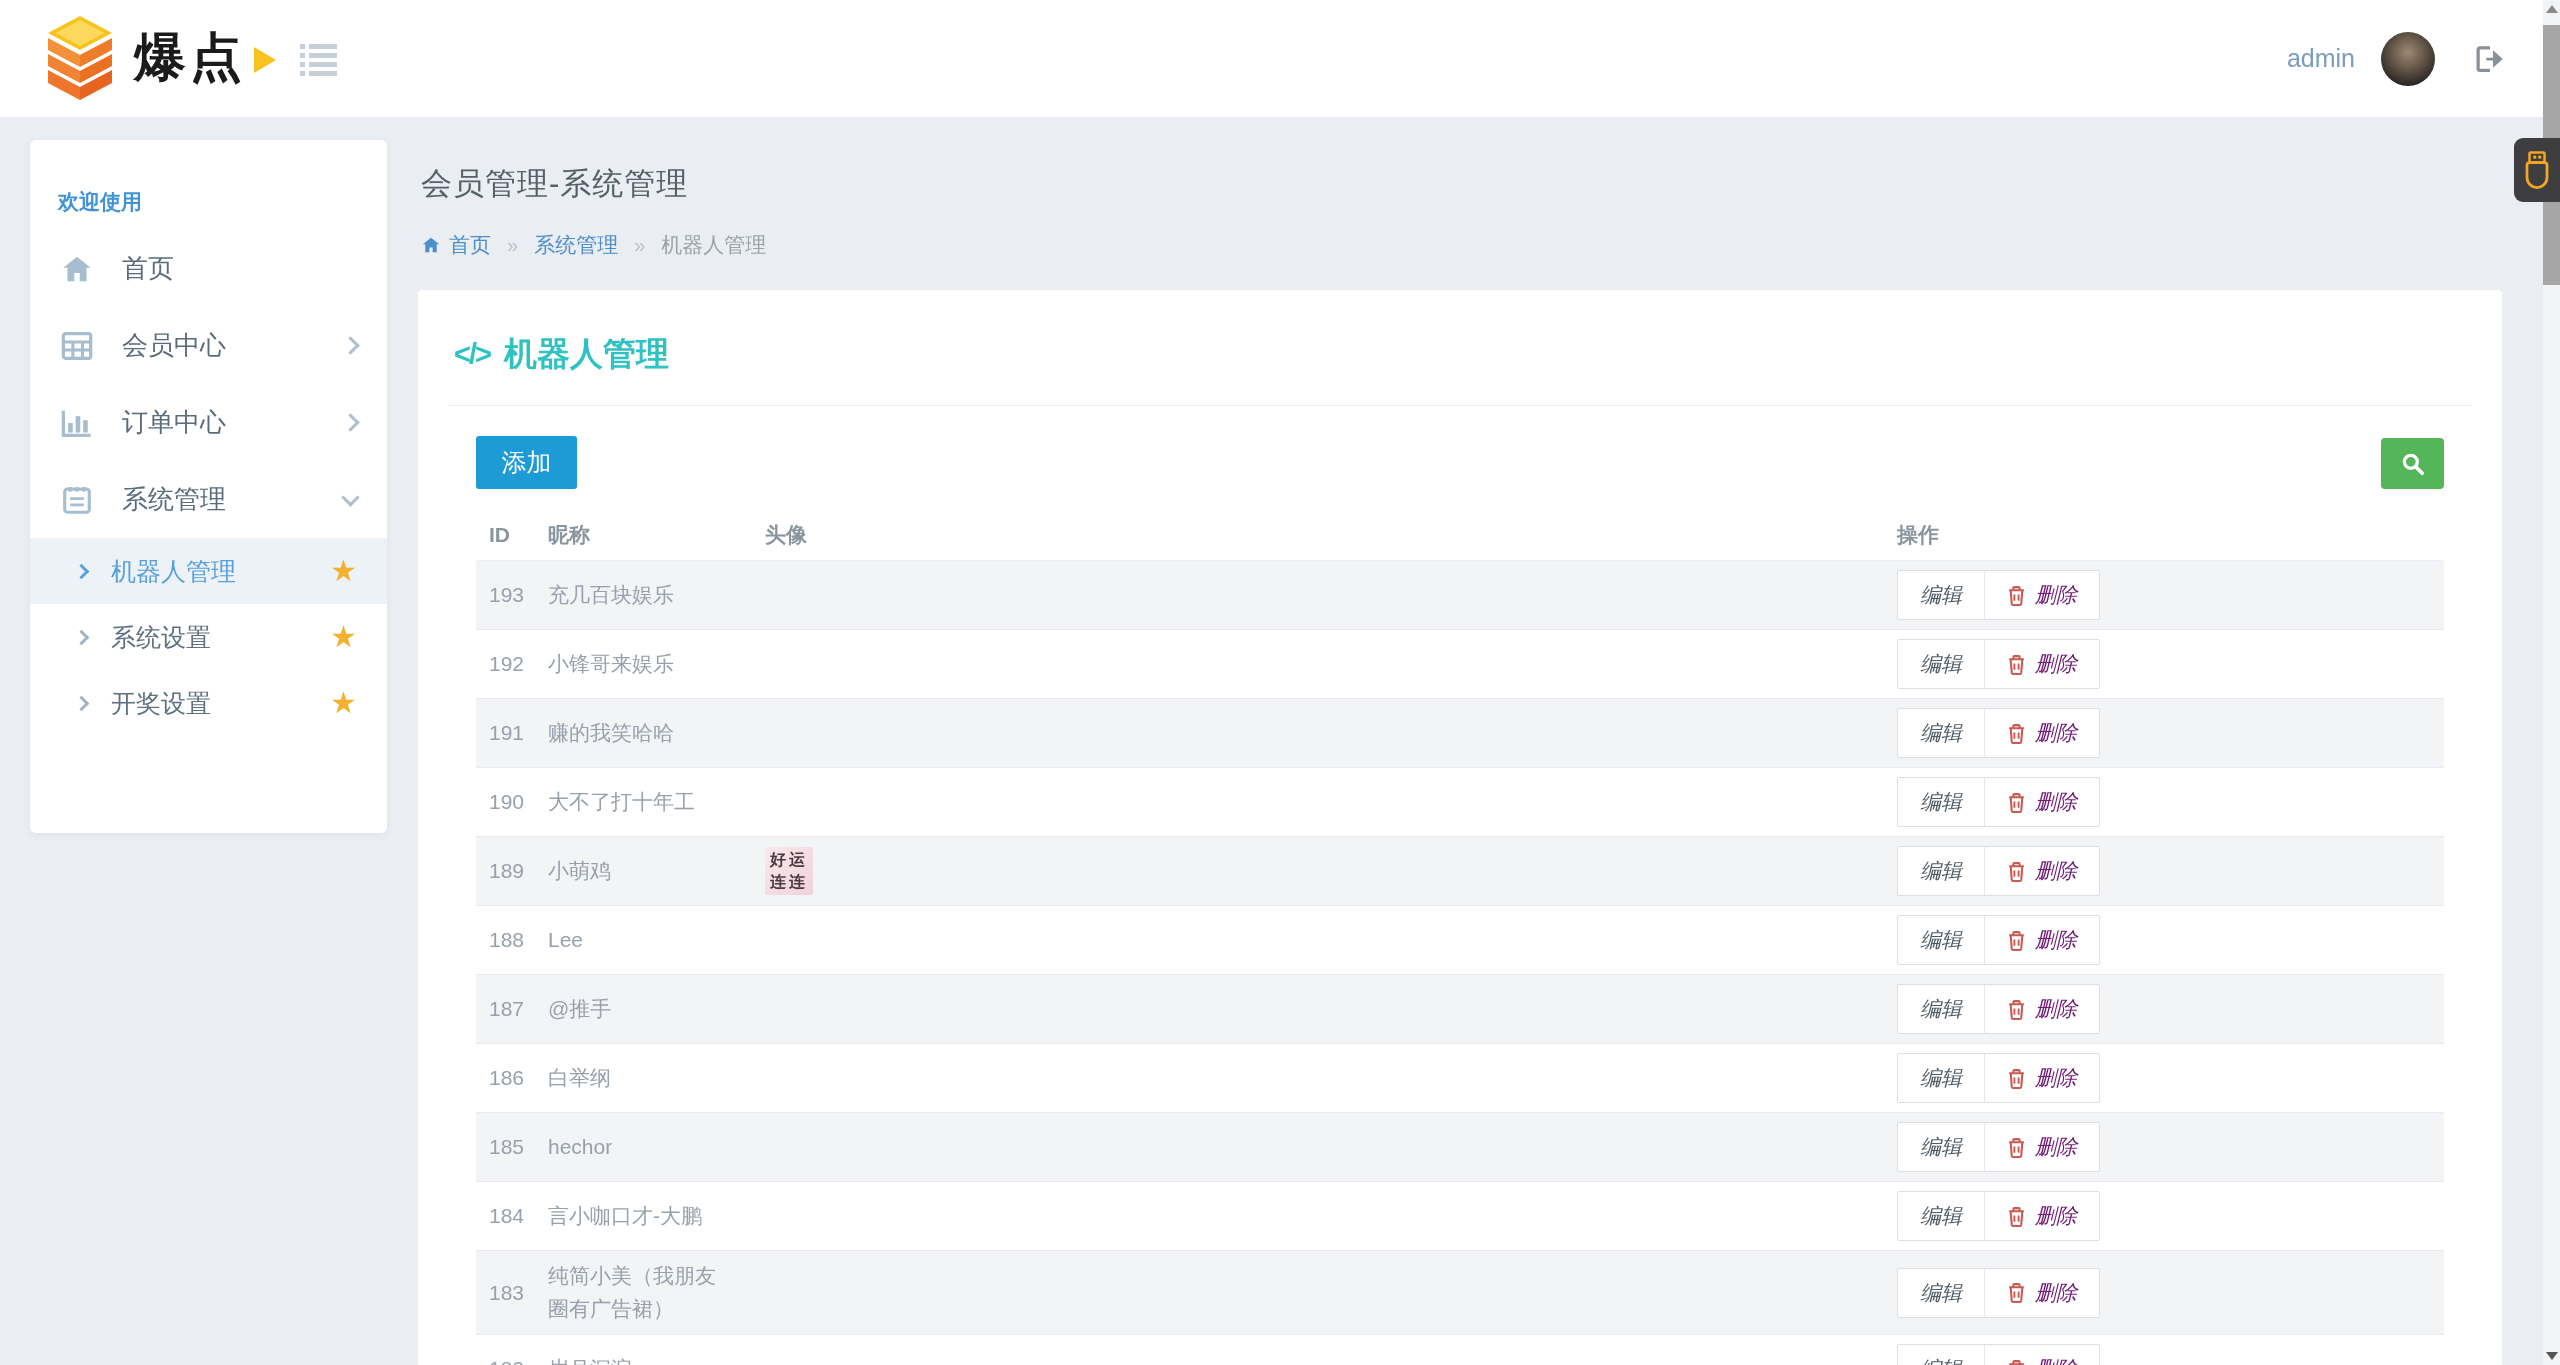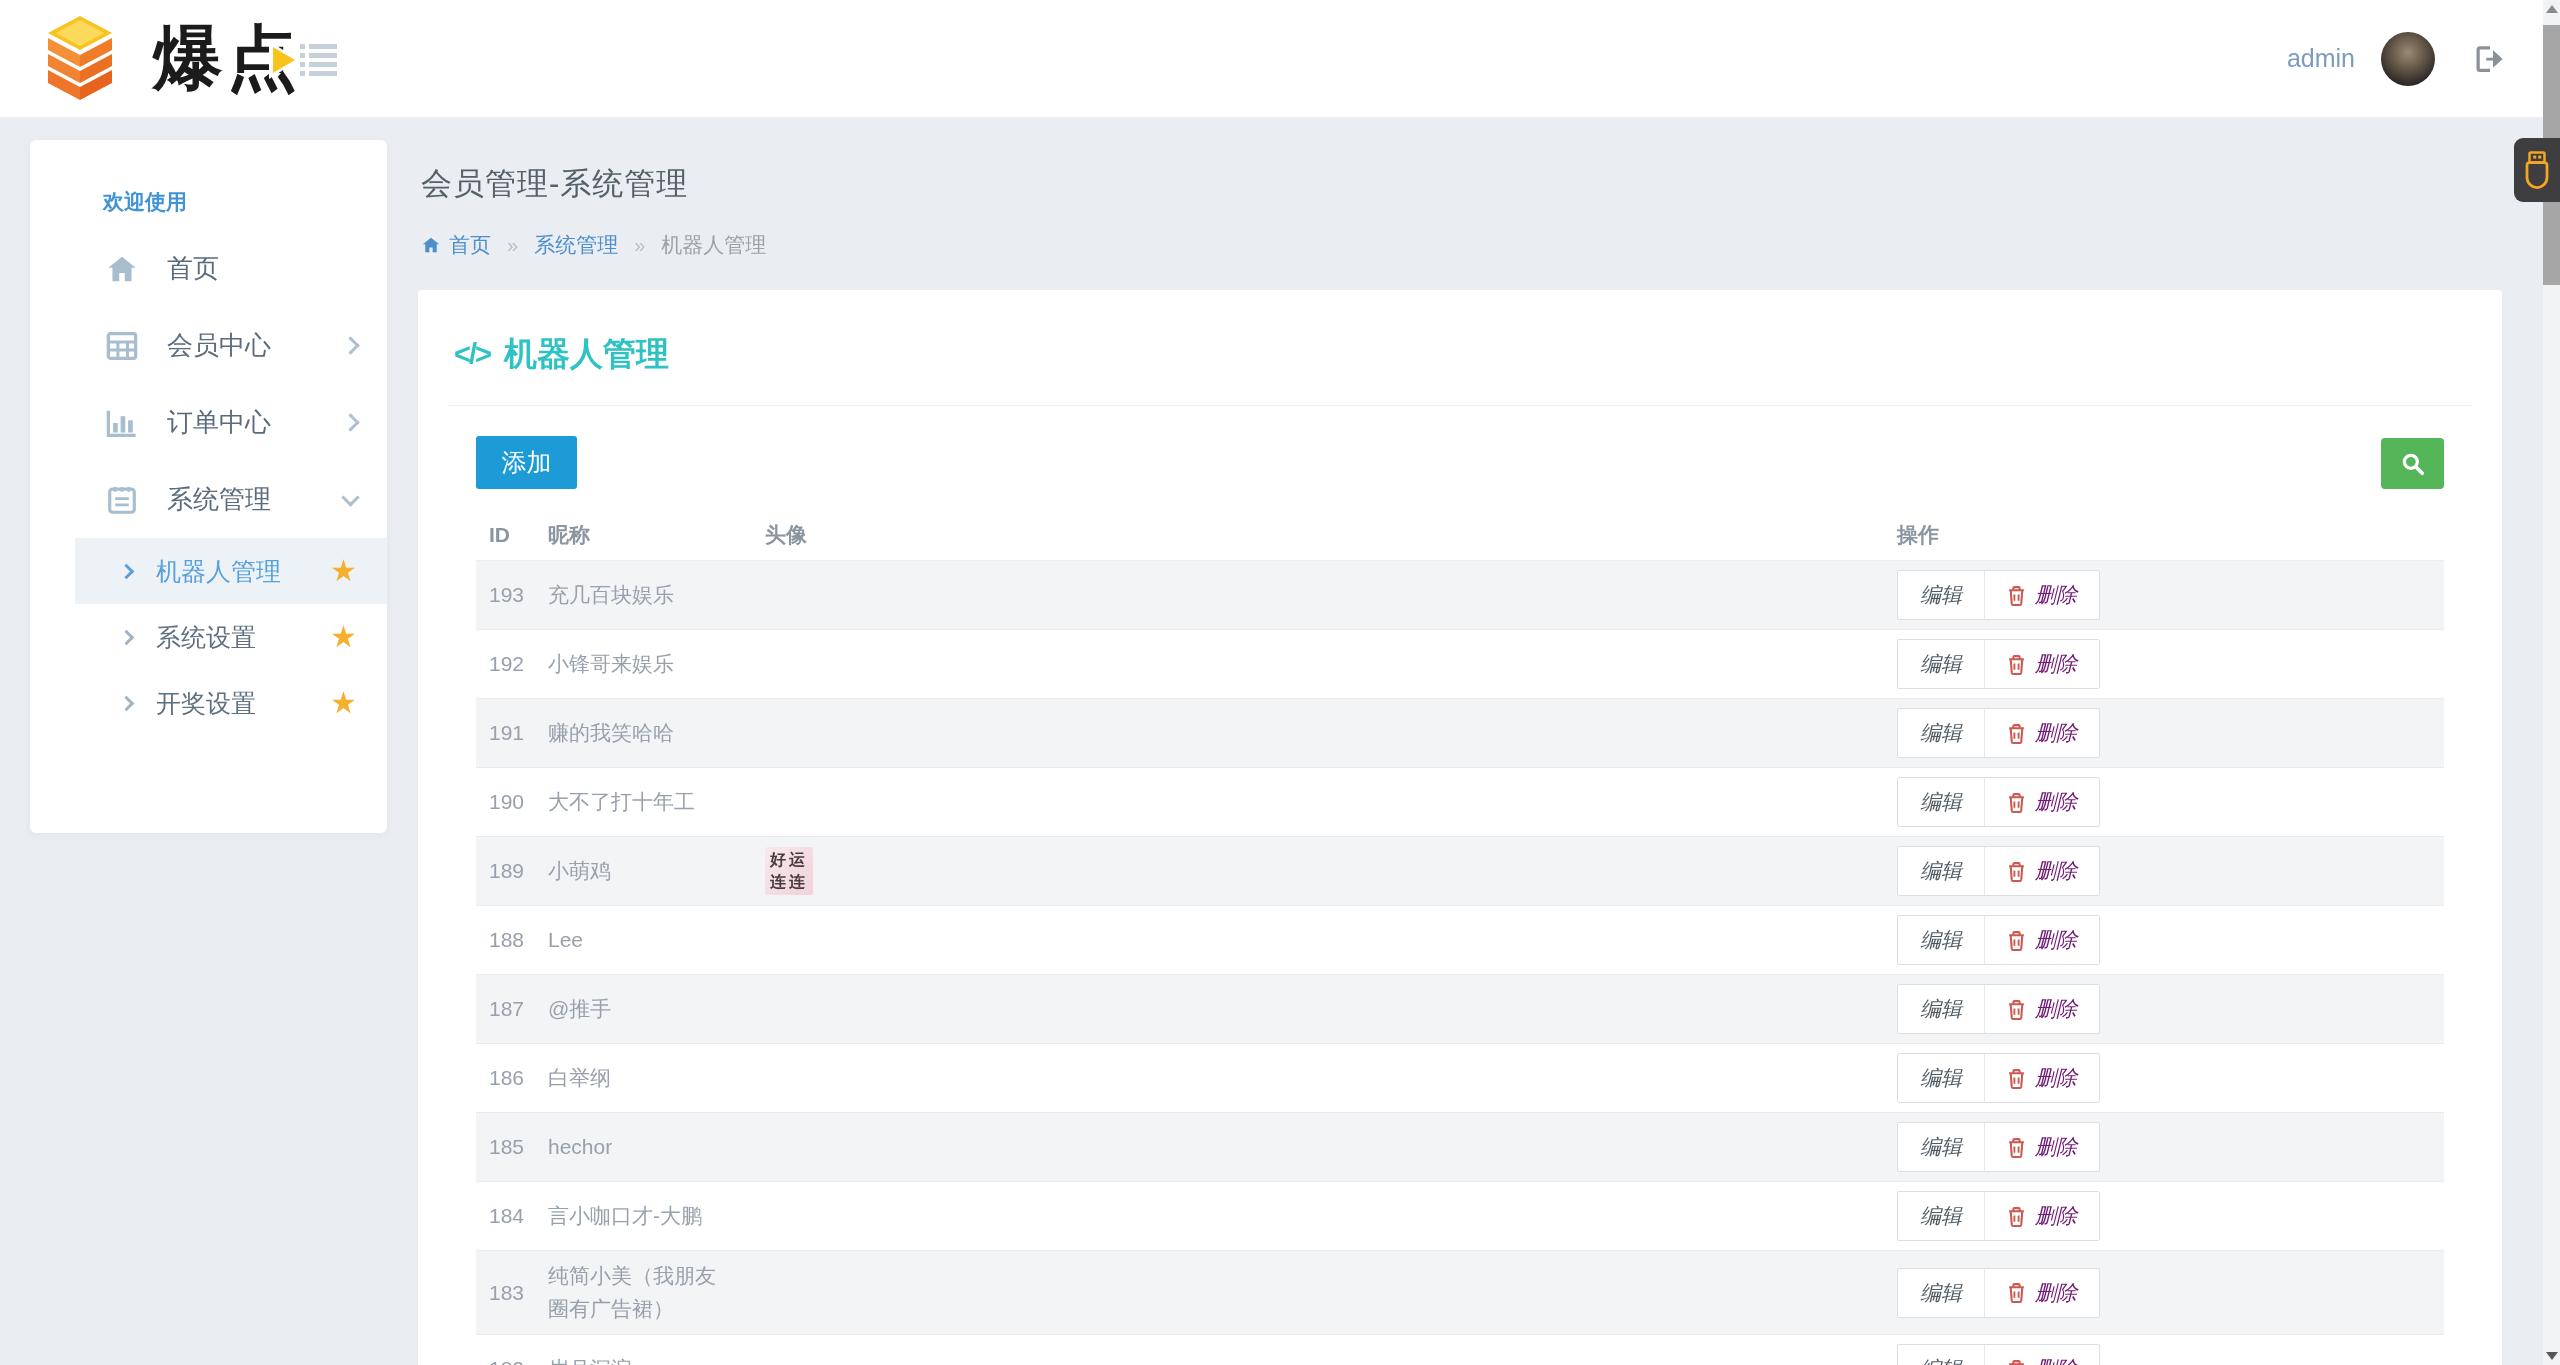--- a/index.html
+++ b/index.html
@@ -7,39 +7,39 @@
   body {
     background:#eaedf2;
     font-family:"Liberation Sans","DejaVu Sans",sans-serif;
     position:relative;
     color:#5a6b7c;
   }
 
   
   .topbar { position:absolute; top:0; left:0; width:2560px; height:117px; background:#ffffff; z-index:2; }
   .logo-wrap { position:absolute; left:38px; top:14px; display:flex; align-items:center; cursor:pointer; }
-  .brand-text { position:relative; margin-left:31px; font-size:70px; font-weight:900; color:#1b1b1b; letter-spacing:4px; line-height:88px; }
+  .brand-text { position:relative; margin-left:12px; font-size:52px; font-weight:900; color:#1b1b1b; letter-spacing:4px; line-height:88px;font-family:Liberation Serif, serif; }
   .brand-tri-outer { position:absolute; left:116px; top:27px; width:0; height:0;
     border-left:30px solid #ffffff; border-top:19px solid transparent; border-bottom:19px solid transparent; }
   .brand-tri-inner { position:absolute; left:120px; top:33px; width:0; height:0;
     border-left:22px solid #f8c31c; border-top:13px solid transparent; border-bottom:13px solid transparent; }
   .list-icon { position:absolute; left:300px; top:44px; display:flex; flex-direction:column; gap:4px; cursor:pointer; }
   .list-icon .li-row { display:flex; align-items:center; gap:4px; }
   .list-icon .li-dot { width:5px; height:5px; background:#c6d0da; }
   .list-icon .li-bar { width:28px; height:5px; background:#c6d0da; }
   .topbar-right { position:absolute; right:55px; top:0; height:117px; display:flex; align-items:center; gap:26px; }
   .admin-name { color:#7b9cc0; font-size:25px; cursor:pointer; }
   .avatar-circle { width:54px; height:54px; border-radius:50%;
     background:radial-gradient(circle at 50% 38%, #9a8a74 0%, #6b5c4c 35%, #2c2826 75%, #171513 100%);
     cursor:pointer; }
   .logout-icon { margin-left:14px; cursor:pointer; display:flex; align-items:center; }
 
   
   .sidebar { position:absolute; left:30px; top:140px; width:357px; height:693px; background:#ffffff;
-    border-radius:6px; box-shadow:0 2px 8px rgba(60,80,100,.05); z-index:1;padding-left:45px; }
+    border-radius:6px; box-shadow:0 2px 8px rgba(60,80,100,.05); z-index:1; }
   .welcome-label { margin:48px 0 14px 28px; color:#4193d8; font-size:21px; font-weight:bold; }
   .nav-item { height:77px; display:flex; align-items:center; padding:0 30px 0 28px; font-size:26px; color:#5a6b7c; cursor:pointer; }
   .nav-ic { width:38px; margin-right:26px; display:flex; align-items:center; justify-content:center; }
   .chev { width:13px; height:13px; border-right:3px solid #aebfce; border-bottom:3px solid #aebfce; margin-left:auto; }
   .chev.right { transform:rotate(-45deg); }
   .chev.down  { transform:rotate(45deg); margin-top:-4px; }
   .subnav-item { height:66px; display:flex; align-items:center; padding:0 30px 0 46px; font-size:25px; color:#5f7081; cursor:pointer; }
   .subchev { width:11px; height:11px; border-right:3px solid #9fb3c4; border-bottom:3px solid #9fb3c4; transform:rotate(-45deg); margin-right:24px; }
   .subnav-item.active { background:#edf2f7; color:#58a0dc; }
   .subnav-item.active .subchev { border-color:#58a0dc; }

